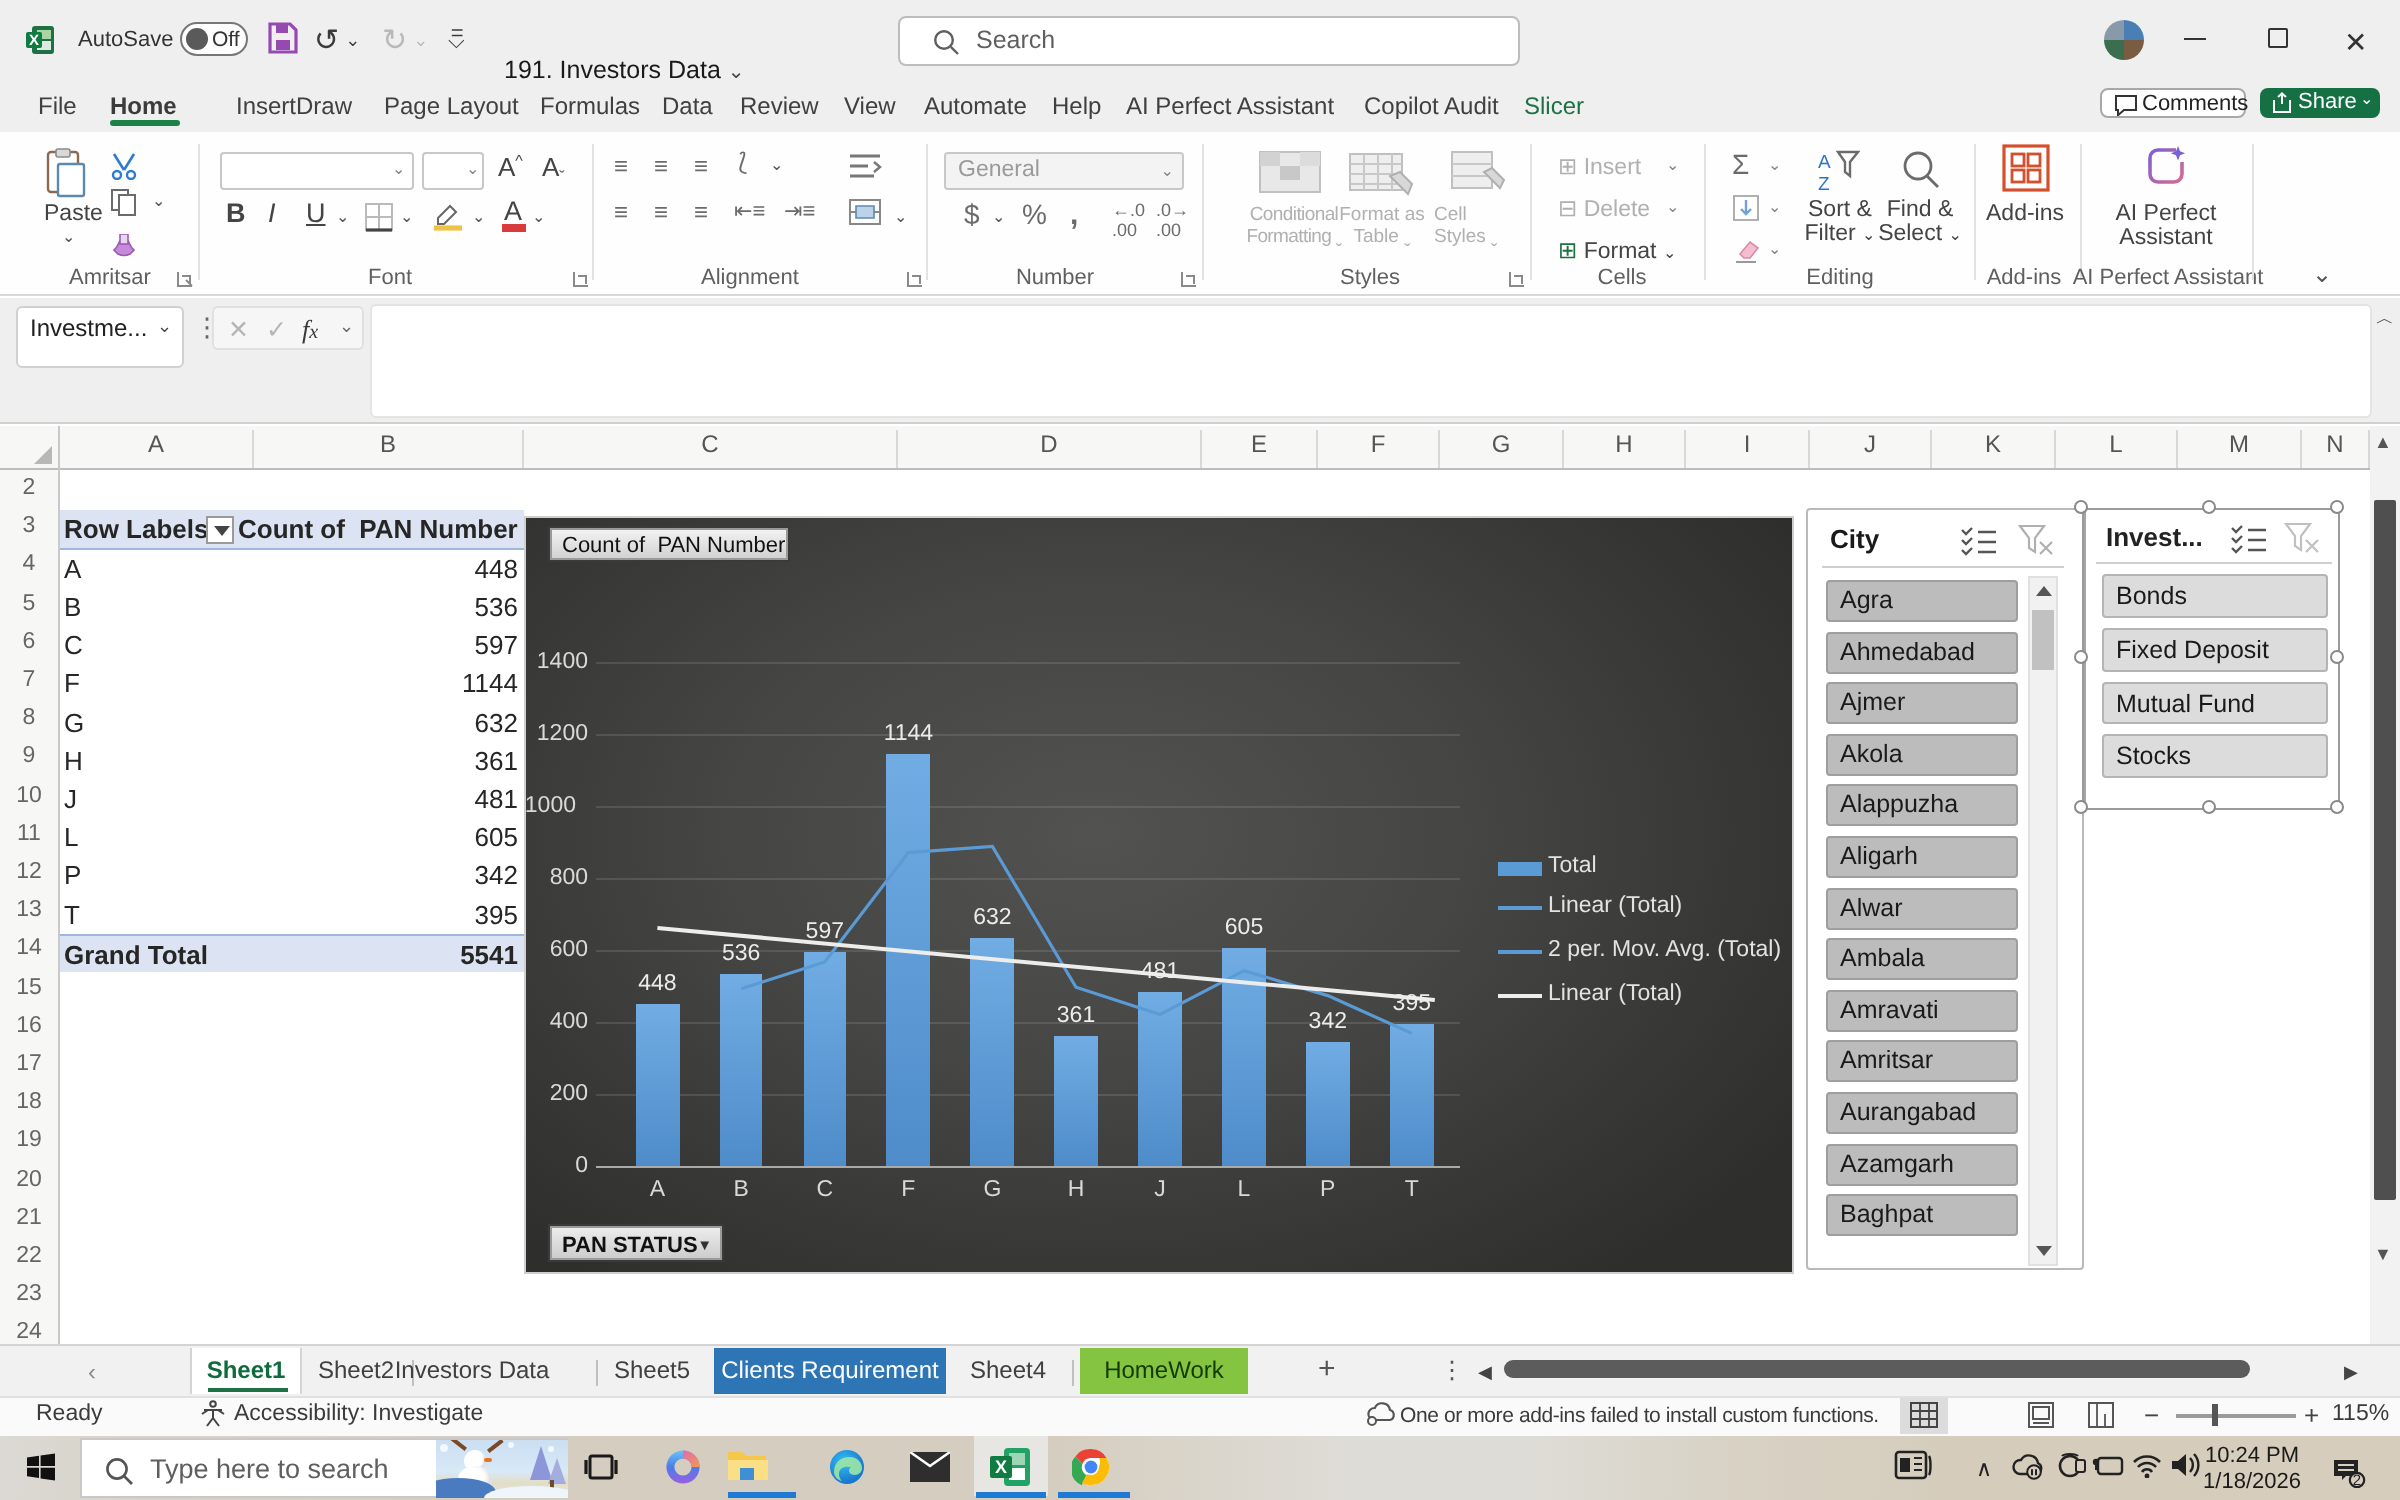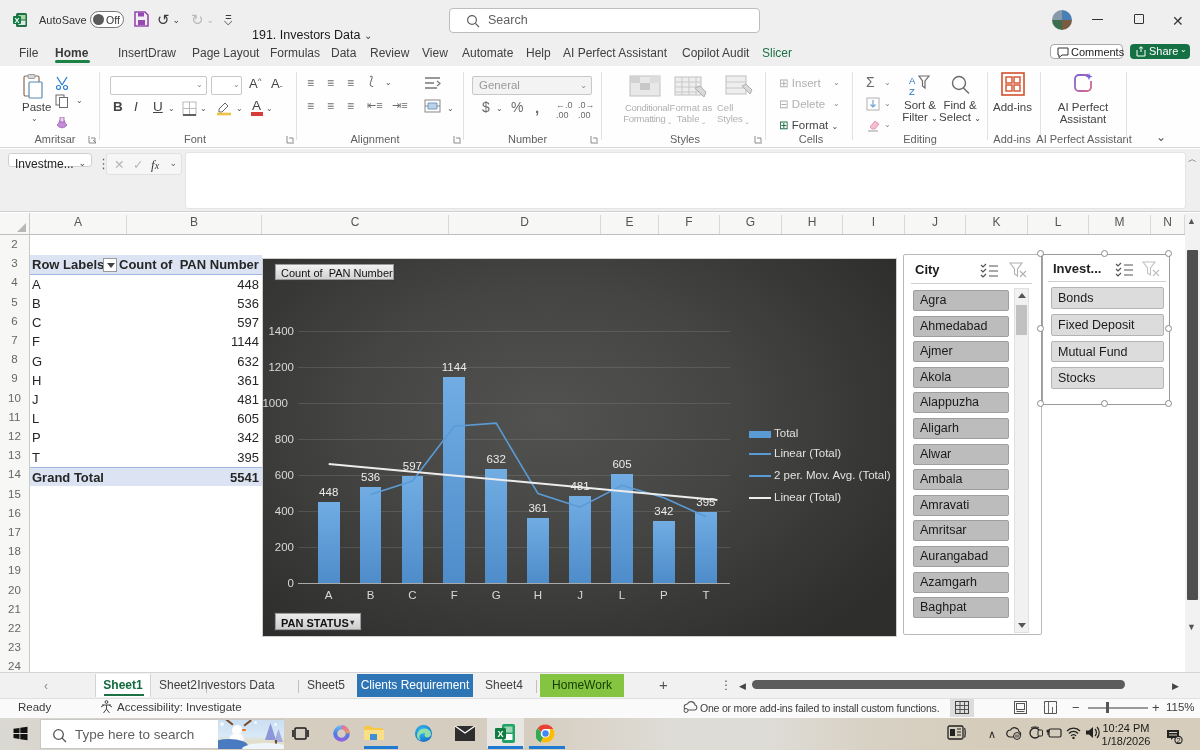--- a/index.html
+++ b/index.html
@@ -305,21 +305,21 @@
         </linearGradient>
       </defs>
       <path d="M17 1l1 2.6 2.6 1-2.6 1-1 2.6-1-2.6-2.6-1 2.6-1z" fill="#7b61d6"></path>
     </svg></div>
 <div class="abs" style="left:1053px;top:101px;font-size:11.5px;color:#444;text-align:center;width:60px;">AI Perfect<br>Assistant</div>
 <div class="glabel" style="left:1033px;width:102px;">AI Perfect Assistant</div>
 <div class="grp-sep" style="left:1126px;"></div>
 <div class="abs" style="left:1156px;top:130px;font-size:12px;color:#555;">⌄</div>
 
 <div class="abs" id="fbar"></div>
-<div class="abs" style="left:8px;top:153px;width:84px;height:14px;background:#fff;border:1px solid #d0d0d0;border-radius:3px;">
+<div class="abs" style="left:8px;top:153px;width:84px;height:31px;background:#fff;border:1px solid #d0d0d0;border-radius:3px;">
  <span style="position:absolute;left:6px;top:3px;font-size:12px;color:#222;">Investme...</span>
  <span style="position:absolute;right:5px;top:4px;font-size:9px;color:#444;">⌄</span>
 </div>
 <div class="abs" style="left:97px;top:156px;font-size:13px;color:#666;">⋮</div>
 <div class="abs" style="left:106px;top:153px;width:76px;height:22px;background:#f6f6f6;border:1px solid #e0e0e0;border-radius:3px;">
  <span style="position:absolute;left:7px;top:3px;font-size:12.5px;color:#b5b5b5;">✕</span>
  <span style="position:absolute;left:26px;top:3px;font-size:12.5px;color:#b5b5b5;">✓</span>
  <span style="position:absolute;left:44px;top:3px;font-size:13px;color:#3b3b3b;font-style:italic;font-family:'Liberation Serif',serif;">f<span style="font-size:10px;">x</span></span>
  <span style="position:absolute;right:4px;top:4px;font-size:9px;color:#666;">⌄</span>
 </div>

